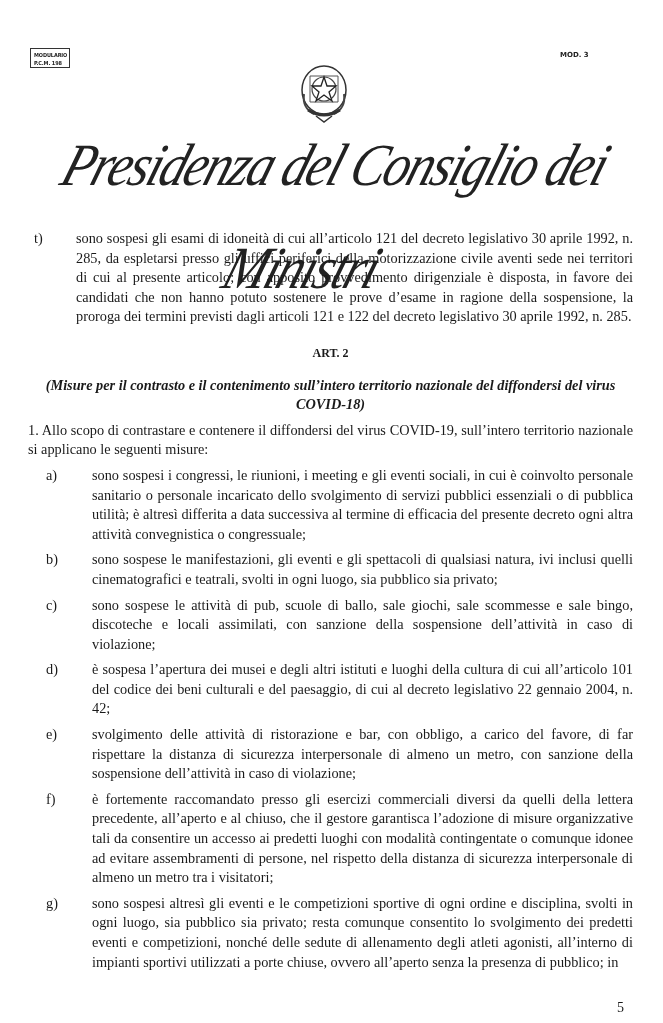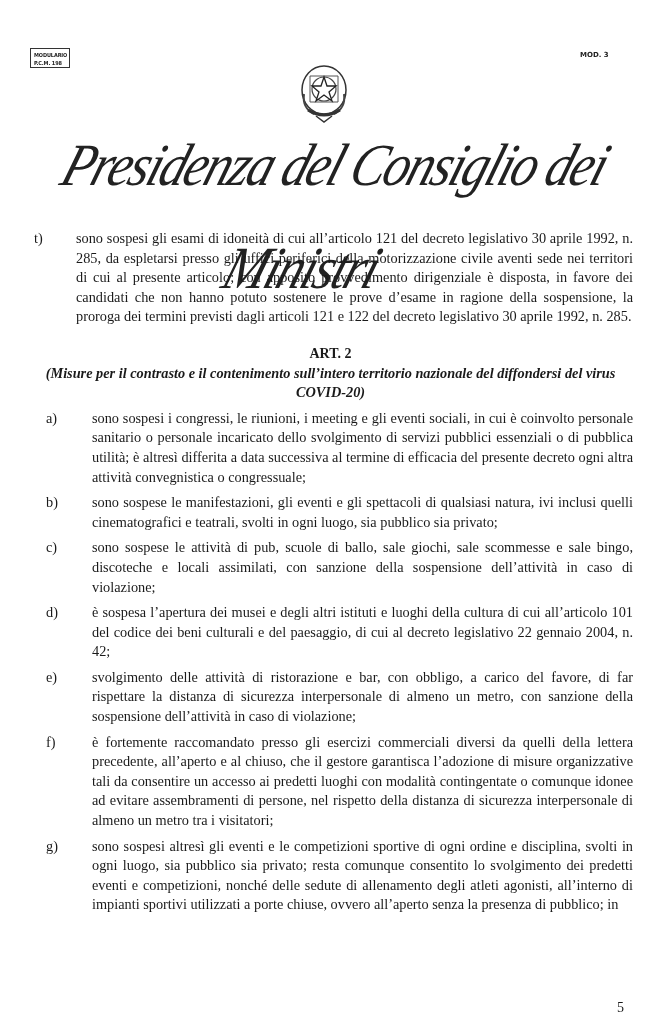--- a/index.html
+++ b/index.html
@@ -9,40 +9,40 @@
     color: #1a1a1a;
   }
   .stamp {
     position: absolute; left: 30px; top: 48px; width: 40px; height: 20px;
     border: 1px solid #333; font-family: "DejaVu Sans Condensed", "DejaVu Sans", sans-serif;
     font-size: 5.5px; font-weight: bold; line-height: 8px; padding: 2px 3px; box-sizing: border-box;
     letter-spacing: -0.1px; color: #222;
   }
   .stamp span { display: block; white-space: nowrap; }
   .mod {
-    position: absolute; left: 580px; top: 51px;
+    position: absolute; left: 560px; top: 51px;
     font-family: "DejaVu Sans", sans-serif; font-size: 7px; font-weight: bold; color: #222;
   }
   .emblem { position: absolute; left: 294px; top: 64px; width: 60px; height: 60px; }
   .masthead {
     position: absolute; left: 40px; top: 120px; width: 590px; height: 90px;
     text-align: center;
     font-family: "Liberation Serif", "DejaVu Serif", serif;
     font-style: italic; font-size: 52px; letter-spacing: -2px; color: #222;
     transform: skewX(-18deg) scaleY(1.15); line-height: 90px;
     font-weight: normal;
   }
   .content {
     position: absolute; left: 28px; top: 229px; width: 605px;
     font-size: 14.3px; line-height: 19.6px;
   }
   .item { display: flex; margin-bottom: 6px; }
   .item .lbl { width: 22px; flex: 0 0 22px; padding-left: 6px; }
   .item .txt { flex: 1; text-align: justify; margin-left: 20px; }
-  .art-title { text-align: center; font-weight: bold; font-size: 14px; margin-top: 17px; margin-bottom: 0; }
+  .art-title { text-align: center; font-weight: bold; font-size: 12px; margin-top: 17px; margin-bottom: 12px; }
   .art-sub { text-align: center; font-weight: bold; font-style: italic; font-size: 14.3px; line-height: 19.6px; margin-bottom: 6px; padding: 0 6px; }
   .para { text-align: justify; margin-bottom: 6px; }
   .list { padding-left: 0; }
   .list .item .lbl { padding-left: 20px; width: 36px; flex: 0 0 36px; box-sizing: border-box; }
   .list .item { margin-left: 0; }
   .list .item .lbl { padding-left: 18px; flex-basis: 44px; width: 44px; }
   .page-num { position: absolute; left: 617px; top: 1000px; font-size: 14px; }
 </style>
 </head>
 <body>
@@ -66,21 +66,22 @@
 
 <div class="masthead">Presidenza del Consiglio dei Ministri</div>
 
 <div class="content">
   <div class="item">
     <span class="lbl">t)</span>
     <span class="txt">sono sospesi gli esami di idoneità di cui all’articolo 121 del decreto legislativo 30 aprile 1992, n. 285, da espletarsi presso gli uffici periferici della motorizzazione civile aventi sede nei territori di cui al presente articolo; con apposito provvedimento dirigenziale è disposta, in favore dei candidati che non hanno potuto sostenere le prove d’esame in ragione della sospensione, la proroga dei termini previsti dagli articoli 121 e 122 del decreto legislativo 30 aprile 1992, n. 285.</span>
   </div>
 
   <div class="art-title">ART. 2</div>
-  <div class="art-sub">(Misure per il contrasto e il contenimento sull’intero territorio nazionale del diffondersi del virus COVID-20)</div>
+  <div class="art-sub">(Misure per il contrasto e il contenimento sull’intero territorio nazionale del diffondersi del virus COVID-18)</div>
+  <div class="para">1. Allo scopo di contrastare e contenere il diffondersi del virus COVID-19, sull’intero territorio nazionale si applicano le seguenti misure:</div>
 
   <div class="list">
     <div class="item">
       <span class="lbl">a)</span>
       <span class="txt">sono sospesi i congressi, le riunioni, i meeting e gli eventi sociali, in cui è coinvolto personale sanitario o personale incaricato dello svolgimento di servizi pubblici essenziali o di pubblica utilità; è altresì differita a data successiva al termine di efficacia del presente decreto ogni altra attività convegnistica o congressuale;</span>
     </div>
     <div class="item">
       <span class="lbl">b)</span>
       <span class="txt">sono sospese le manifestazioni, gli eventi e gli spettacoli di qualsiasi natura, ivi inclusi quelli cinematografici e teatrali, svolti in ogni luogo, sia pubblico sia privato;</span>
     </div>

